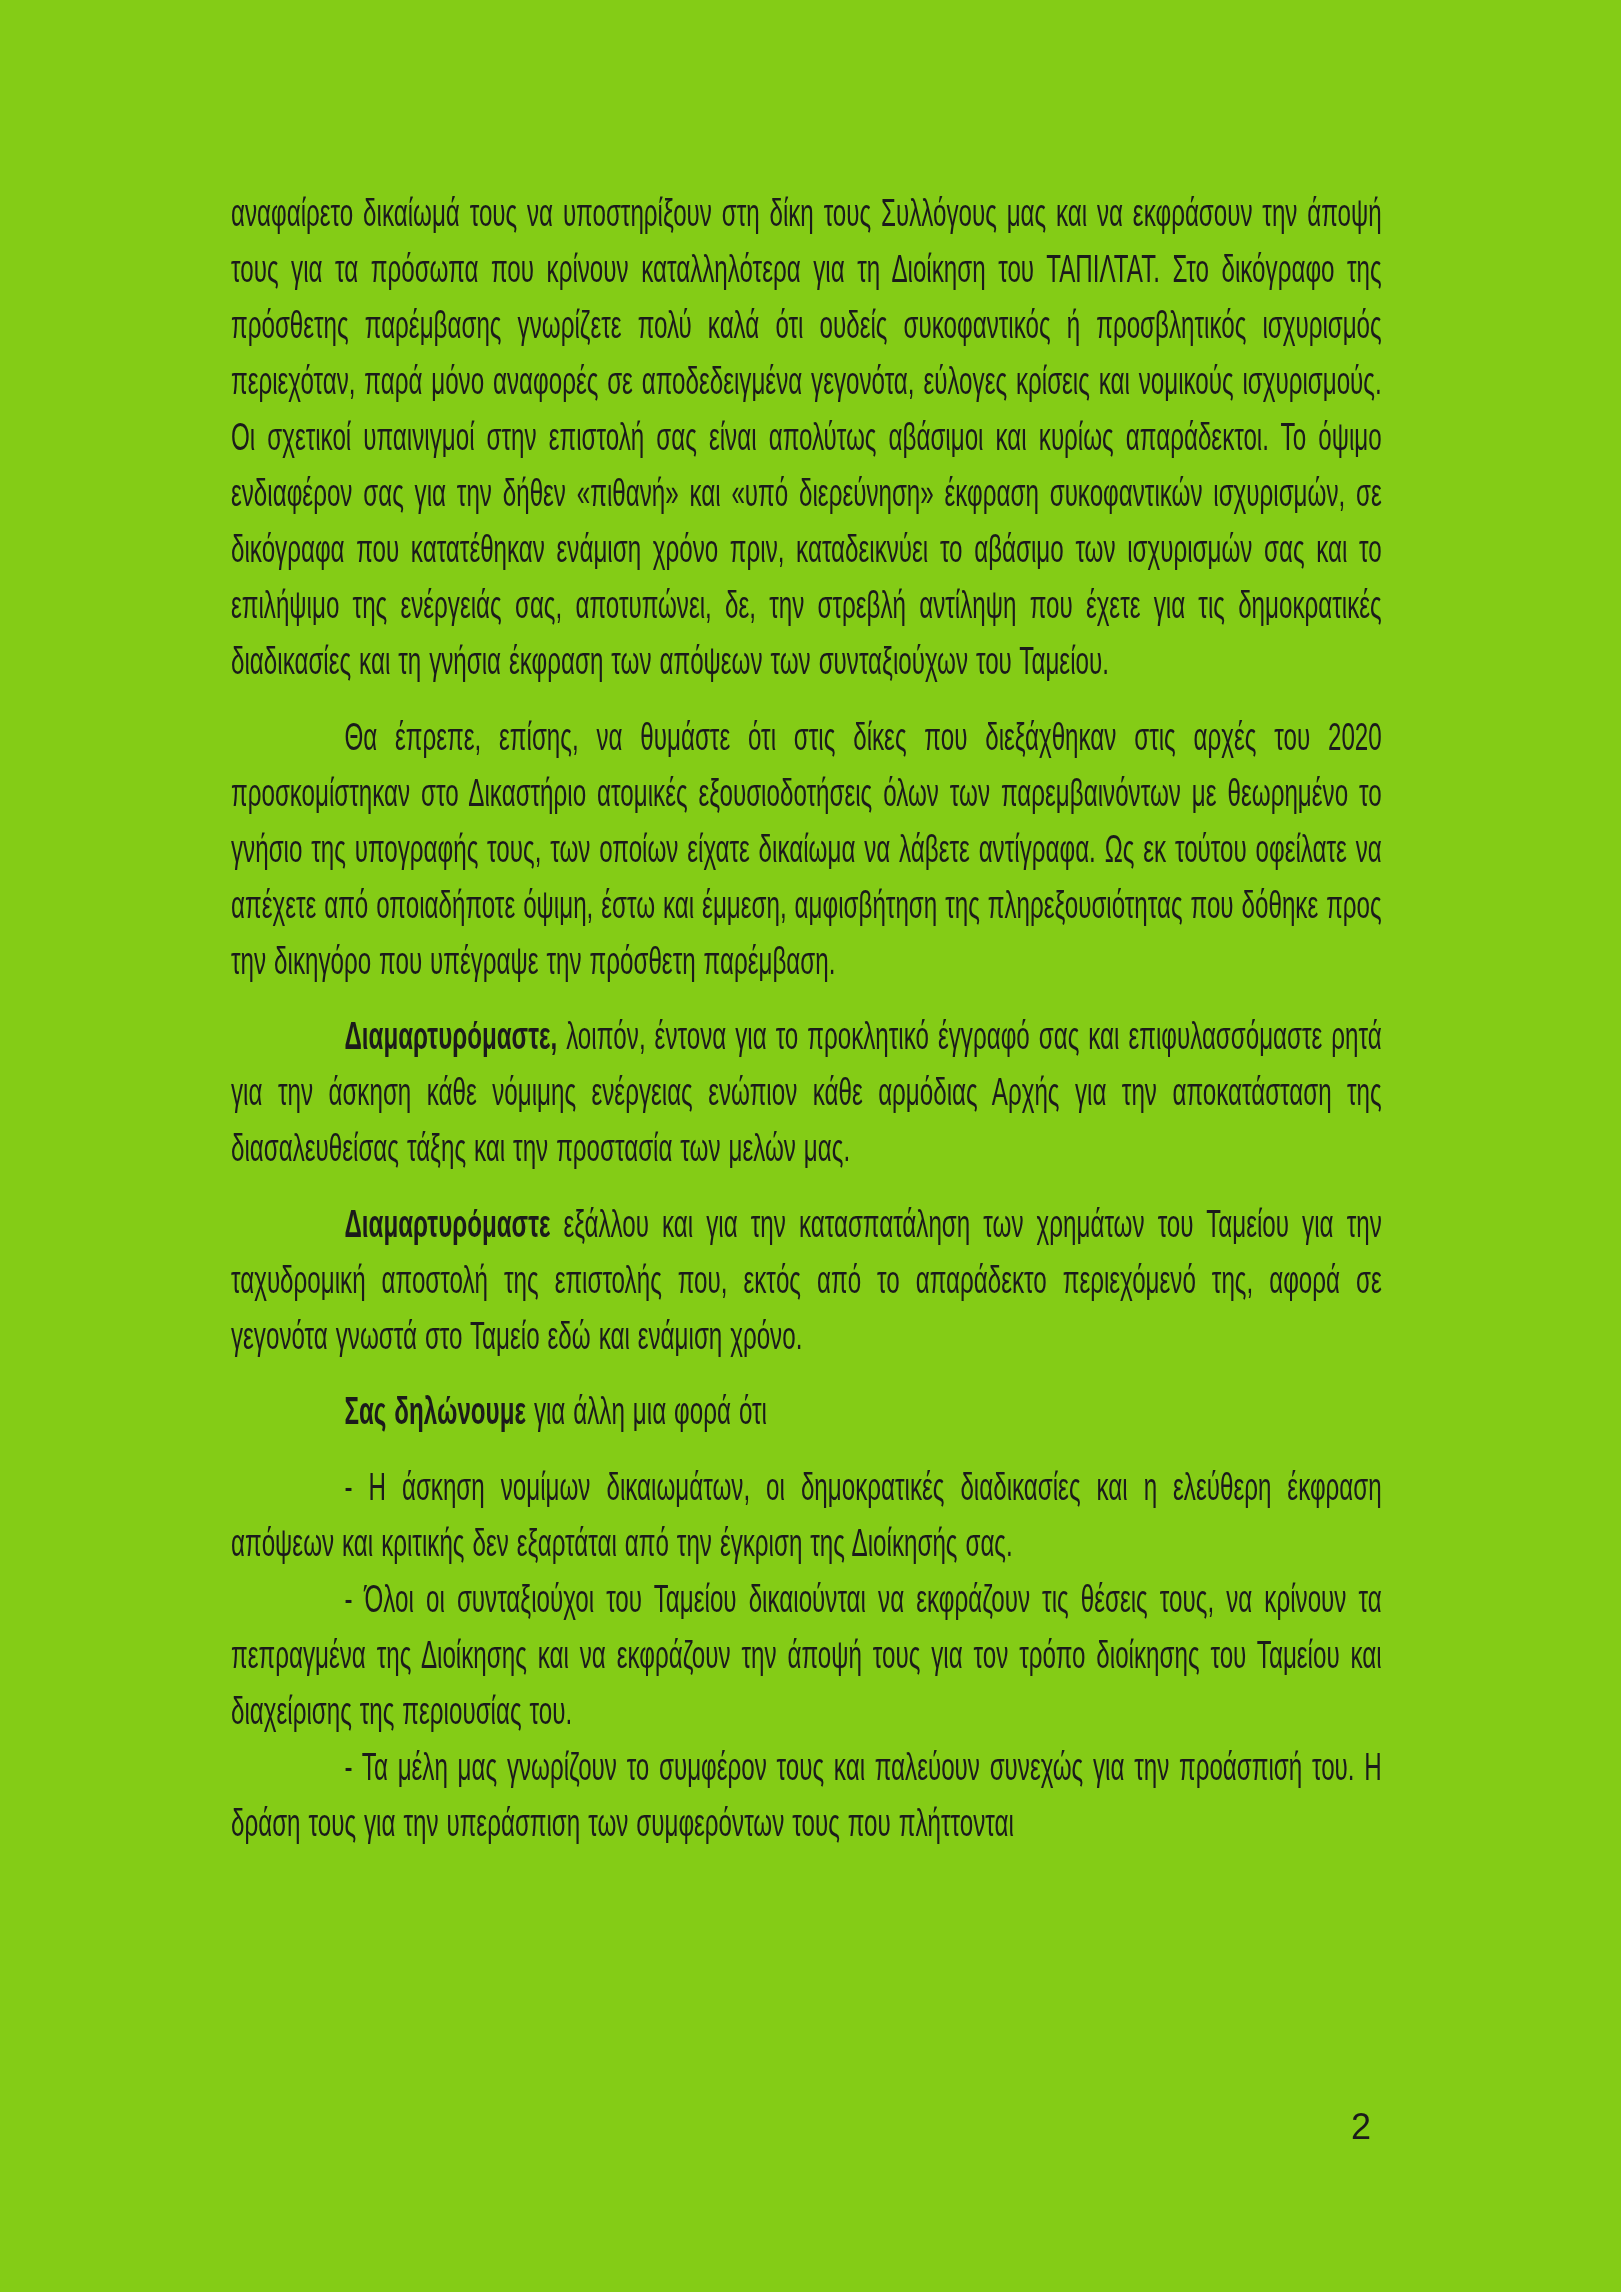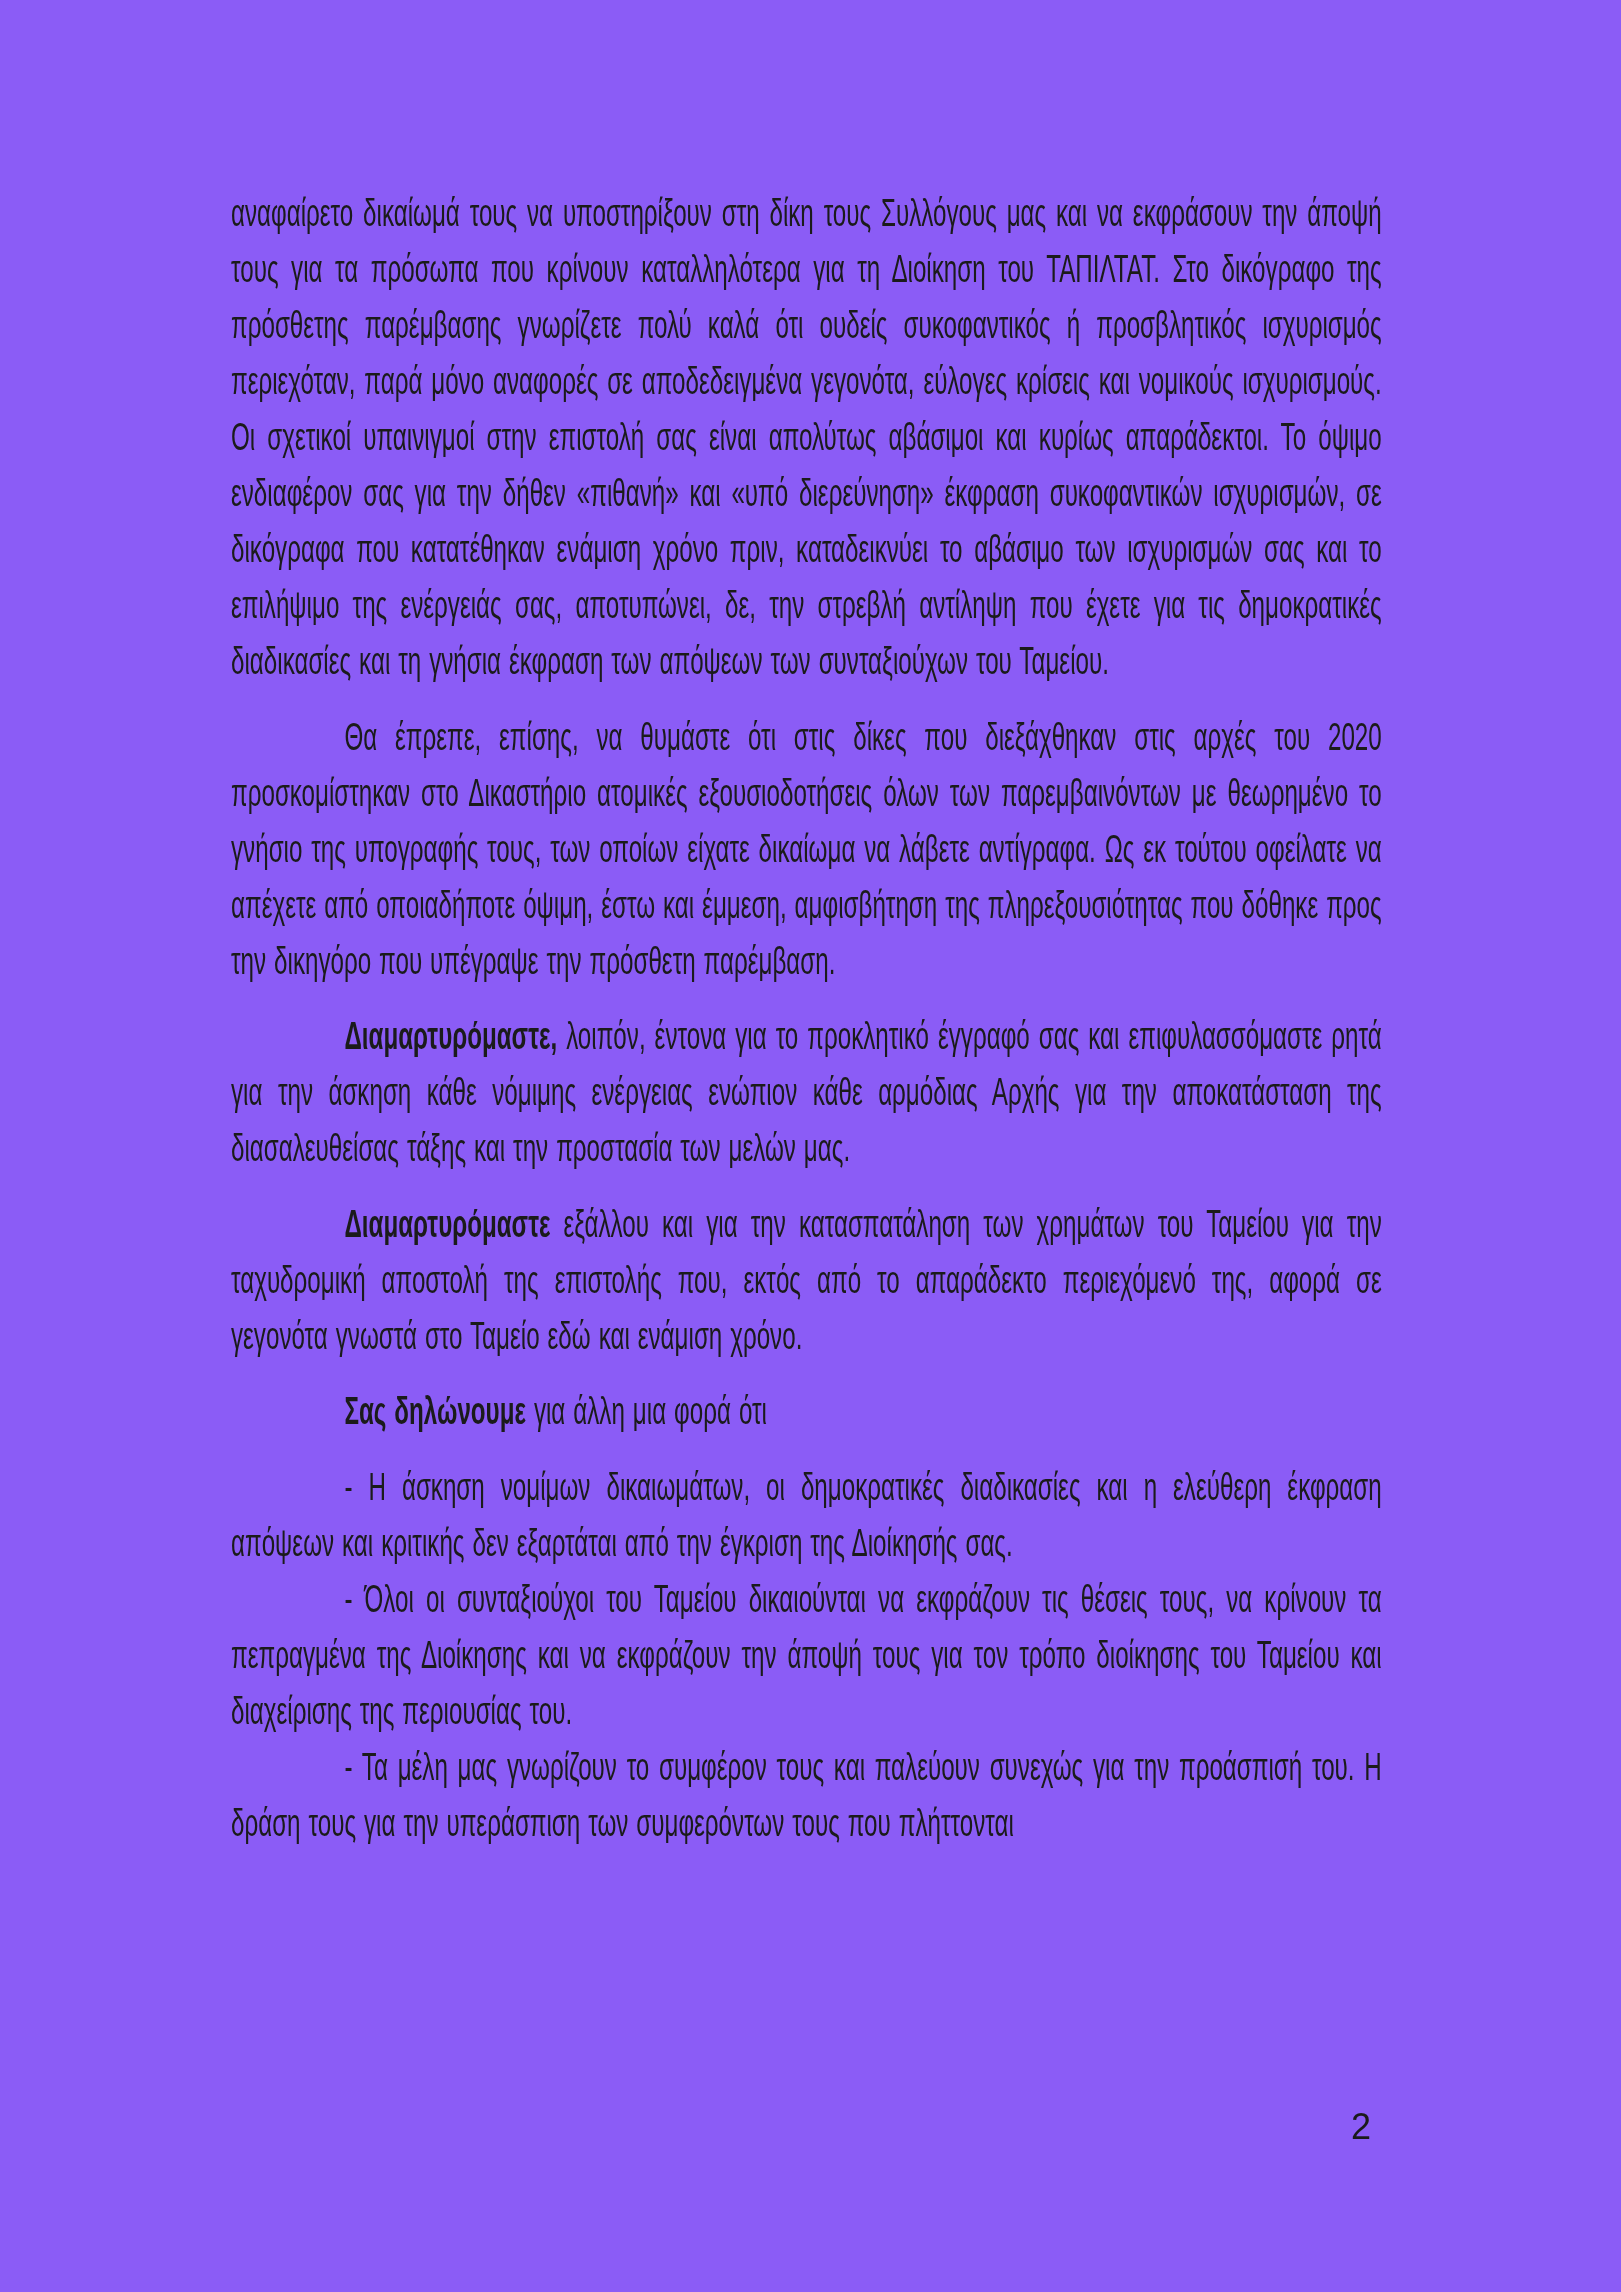--- a/index.html
+++ b/index.html
@@ -1,21 +1,21 @@
 <!DOCTYPE html>
 <html lang="el"><head>
 <meta charset="utf-8">
 <style>
   html, body { margin: 0; padding: 0; background: #ffffff; }
 
   .page {
     position: relative;
     width: 1621px;
     height: 2293px;
-    background: #8b5cf6;
+    background: #84cc16;
     font-family: "Liberation Sans", sans-serif;
     color: #1b1b1b;
     overflow: hidden;
   }
 
   
   .text-block {
     position: absolute;
     left: 231px;
     top: 185px;

